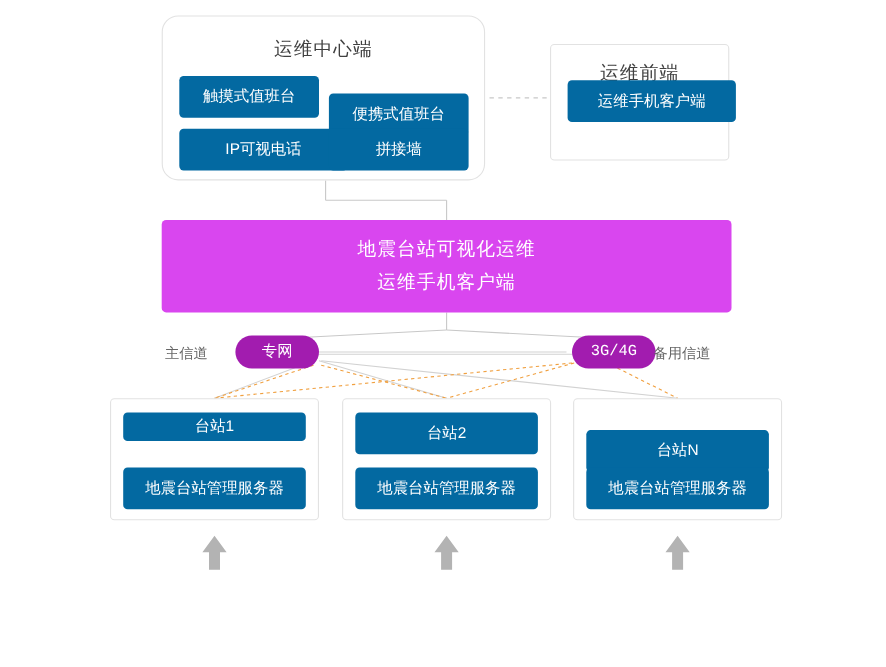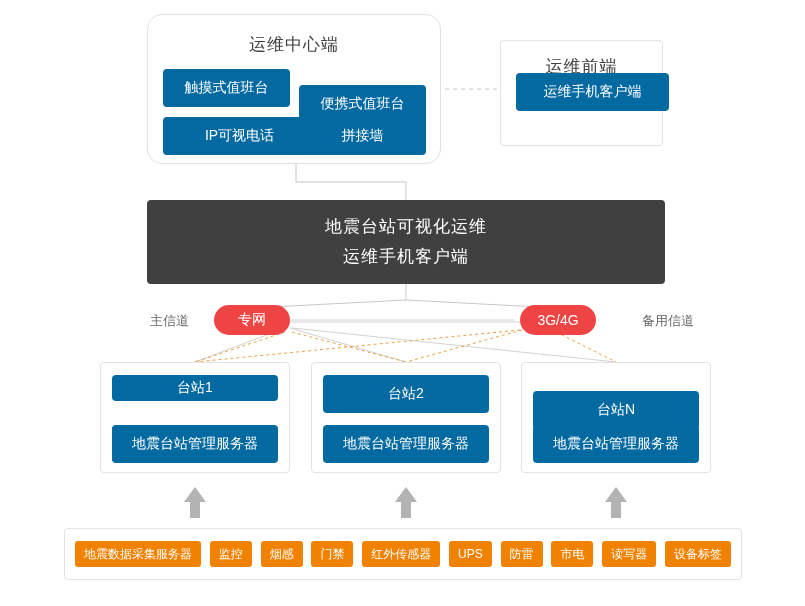--- a/index.html
+++ b/index.html
@@ -47,37 +47,37 @@
     color: #ffffff;
     font-size: 14px;
     display: flex;
     align-items: center;
     justify-content: center;
     box-sizing: border-box;
     text-align: center;
   }
   .blue-box {
     position: absolute;
-    background: #404040;
+    background: #d946ef;
     border-radius: 4px;
     color: #ffffff;
     display: flex;
     flex-direction: column;
     align-items: center;
     justify-content: center;
     box-sizing: border-box;
   }
   .blue-box span {
     font-size: 17px;
     line-height: 30px;
     letter-spacing: 1px;
   }
   .pill {
     position: absolute;
-    background: #ef4444;
+    background: #a21caf;
     border-radius: 16px;
     color: #ffffff;
     font-size: 14px;
     display: flex;
     align-items: center;
     justify-content: center;
     box-sizing: border-box;
   }
   .side-label {
     position: absolute;
@@ -163,41 +163,29 @@
   </div>
   <div class="gray-box" style="left:516px; top:73px; width:153px; height:38px;">运维手机客户端</div>
 
   <div class="blue-box" style="left:147px; top:200px; width:518px; height:84px;">
     <span>地震台站可视化运维</span>
     <span>运维手机客户端</span>
   </div>
 
   <div class="side-label" style="left:150px; top:312px;">主信道</div>
   <div class="pill" style="left:214px; top:305px; width:76px; height:30px;">专网</div>
-  <div class="pill" style="left:520px; top:305px; width:76px; height:30px;">3G/4G</div>
-  <div class="side-label" style="left:642px; top:312px;">备用信道</div>
+  <div class="pill" style="left:520px; top:305px; width:76px; height:30px;font-family:Liberation Mono, monospace;">3G/4G</div>
+  <div class="side-label" style="left:594px; top:312px;">备用信道</div>
 
   <div class="panel" style="left:100px; top:362px; width:190px; height:111px;"></div>
   <div class="gray-box" style="left:112px; top:375px; width:166px; height:26px;">台站1</div>
   <div class="gray-box" style="left:112px; top:425px; width:166px; height:38px;">地震台站管理服务器</div>
 
   <div class="panel" style="left:311px; top:362px; width:190px; height:111px;"></div>
   <div class="gray-box" style="left:323px; top:375px; width:166px; height:38px;">台站2</div>
   <div class="gray-box" style="left:323px; top:425px; width:166px; height:38px;">地震台站管理服务器</div>
 
   <div class="panel" style="left:521px; top:362px; width:190px; height:111px;"></div>
   <div class="gray-box" style="left:533px; top:375px; width:166px; height:38px;margin-top:16px;">台站N</div>
   <div class="gray-box" style="left:533px; top:425px; width:166px; height:38px;">地震台站管理服务器</div>
 
-  <div id="bottom-strip">
-    <div class="orange-tag">地震数据采集服务器</div>
-    <div class="orange-tag">监控</div>
-    <div class="orange-tag">烟感</div>
-    <div class="orange-tag">门禁</div>
-    <div class="orange-tag">红外传感器</div>
-    <div class="orange-tag">UPS</div>
-    <div class="orange-tag">防雷</div>
-    <div class="orange-tag">市电</div>
-    <div class="orange-tag">读写器</div>
-    <div class="orange-tag">设备标签</div>
-  </div>
 
 </div>
 
 </body></html>

